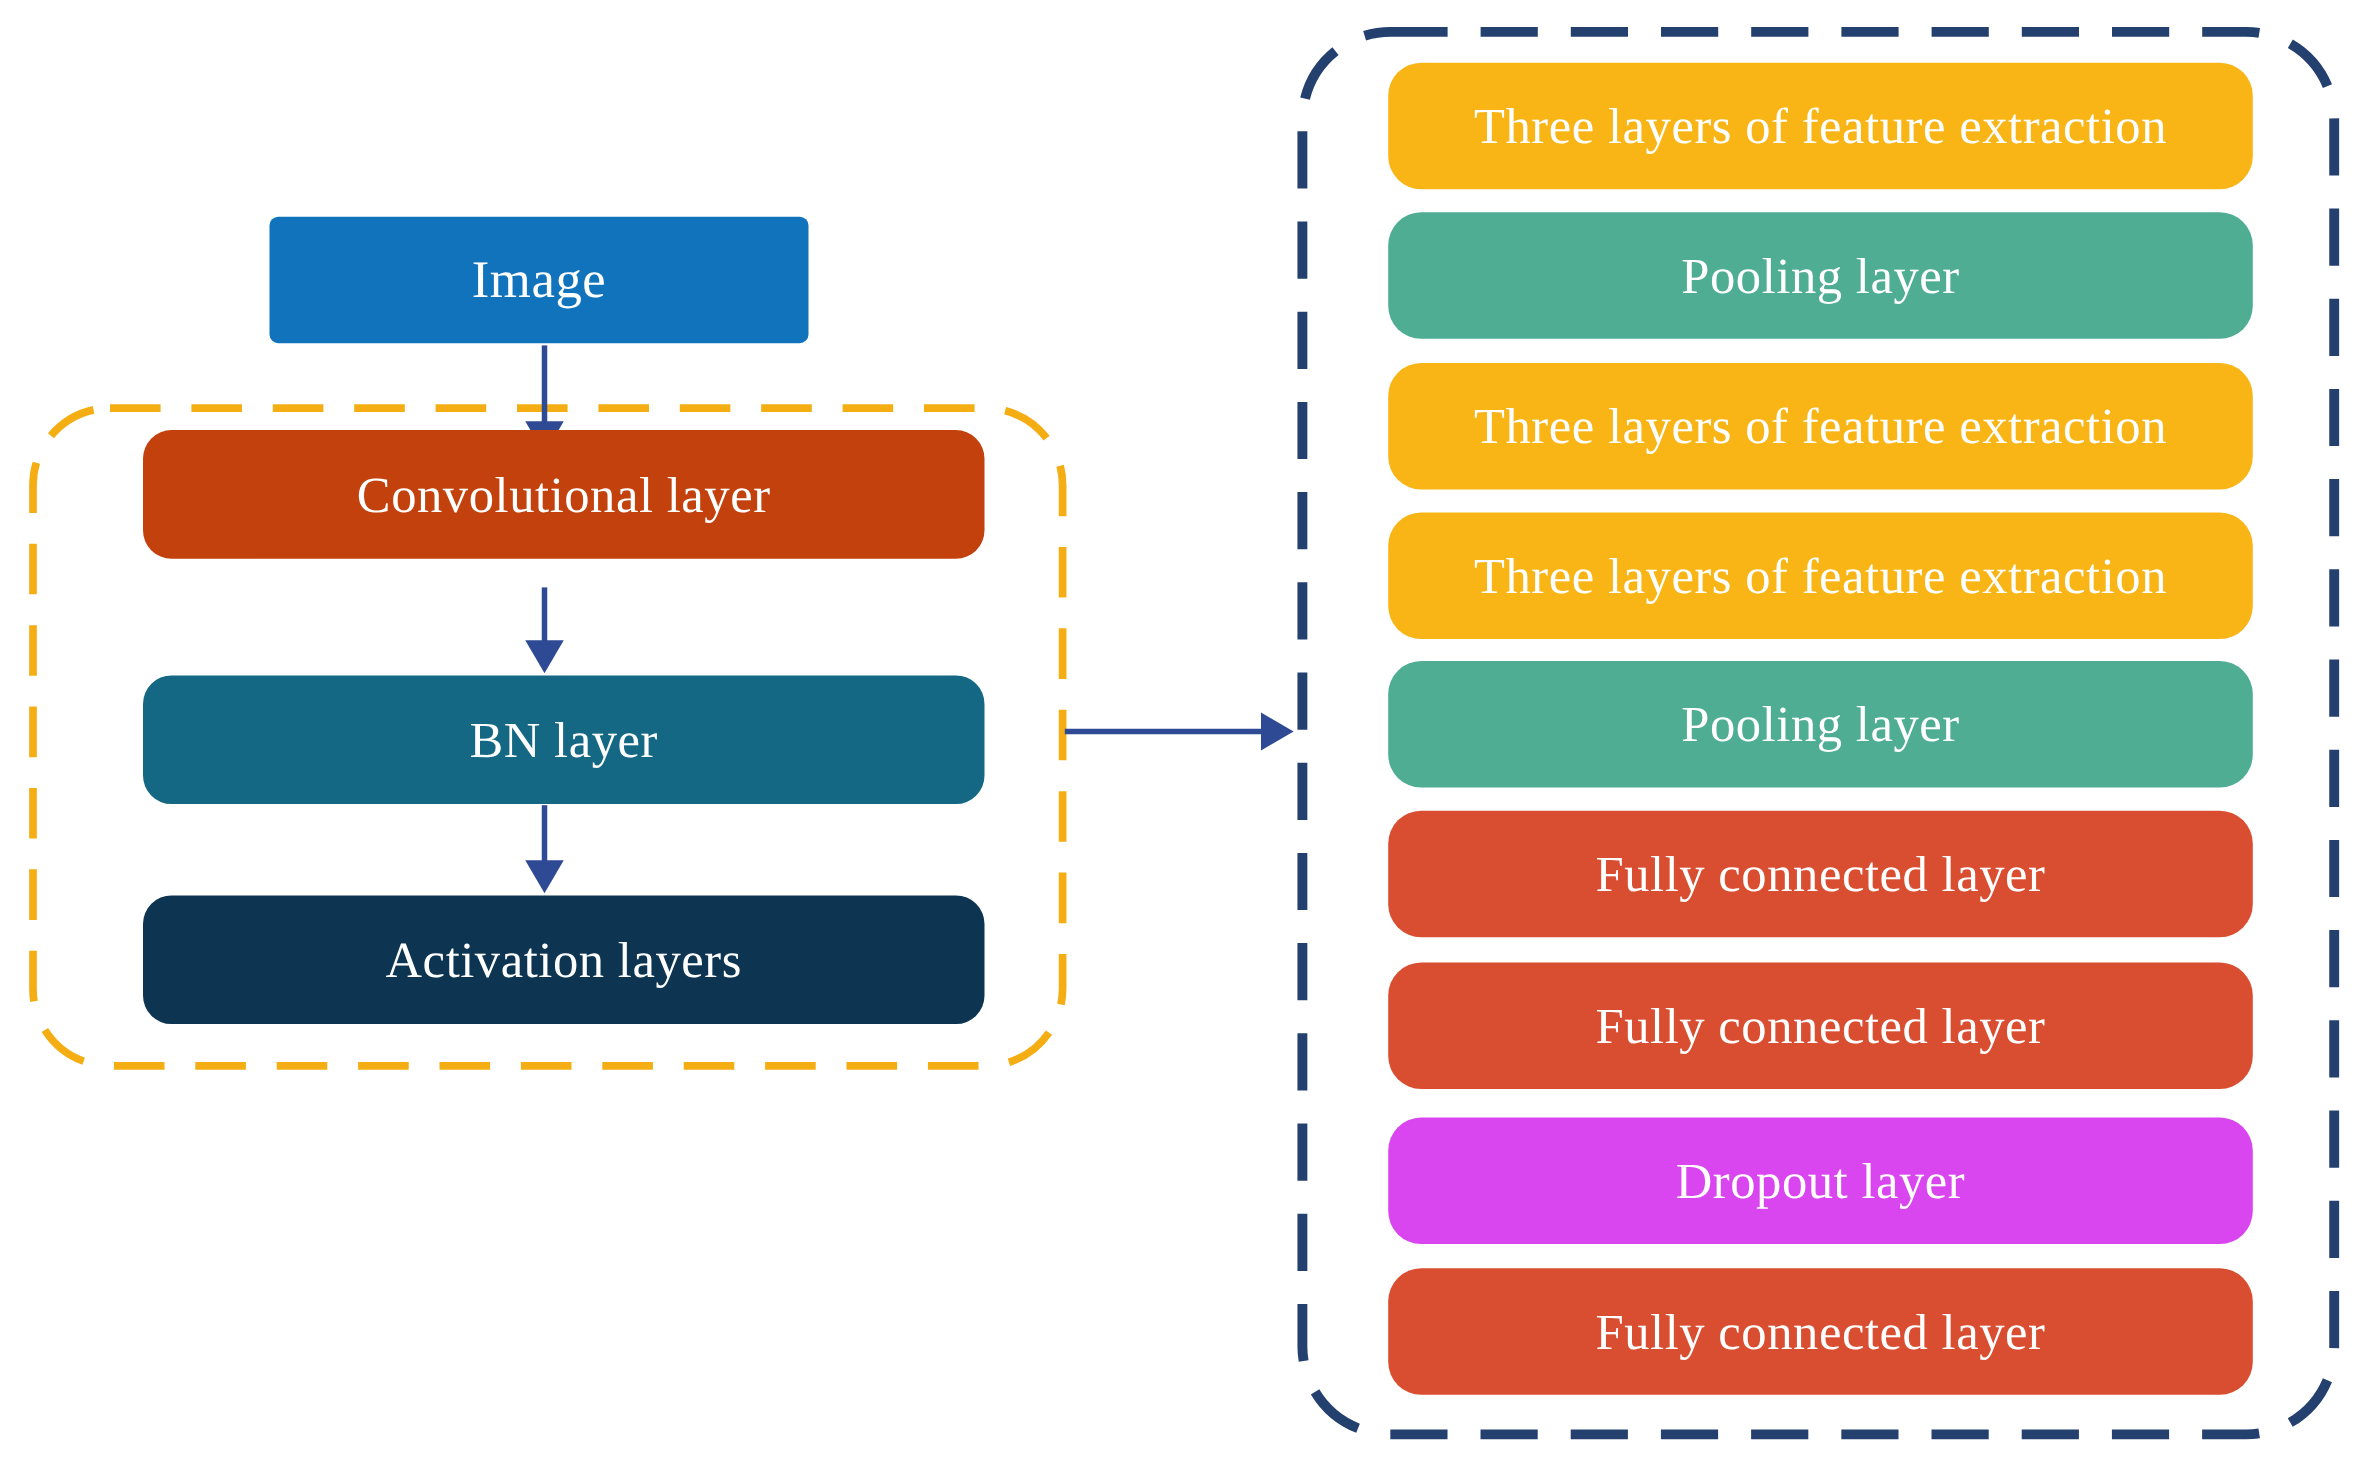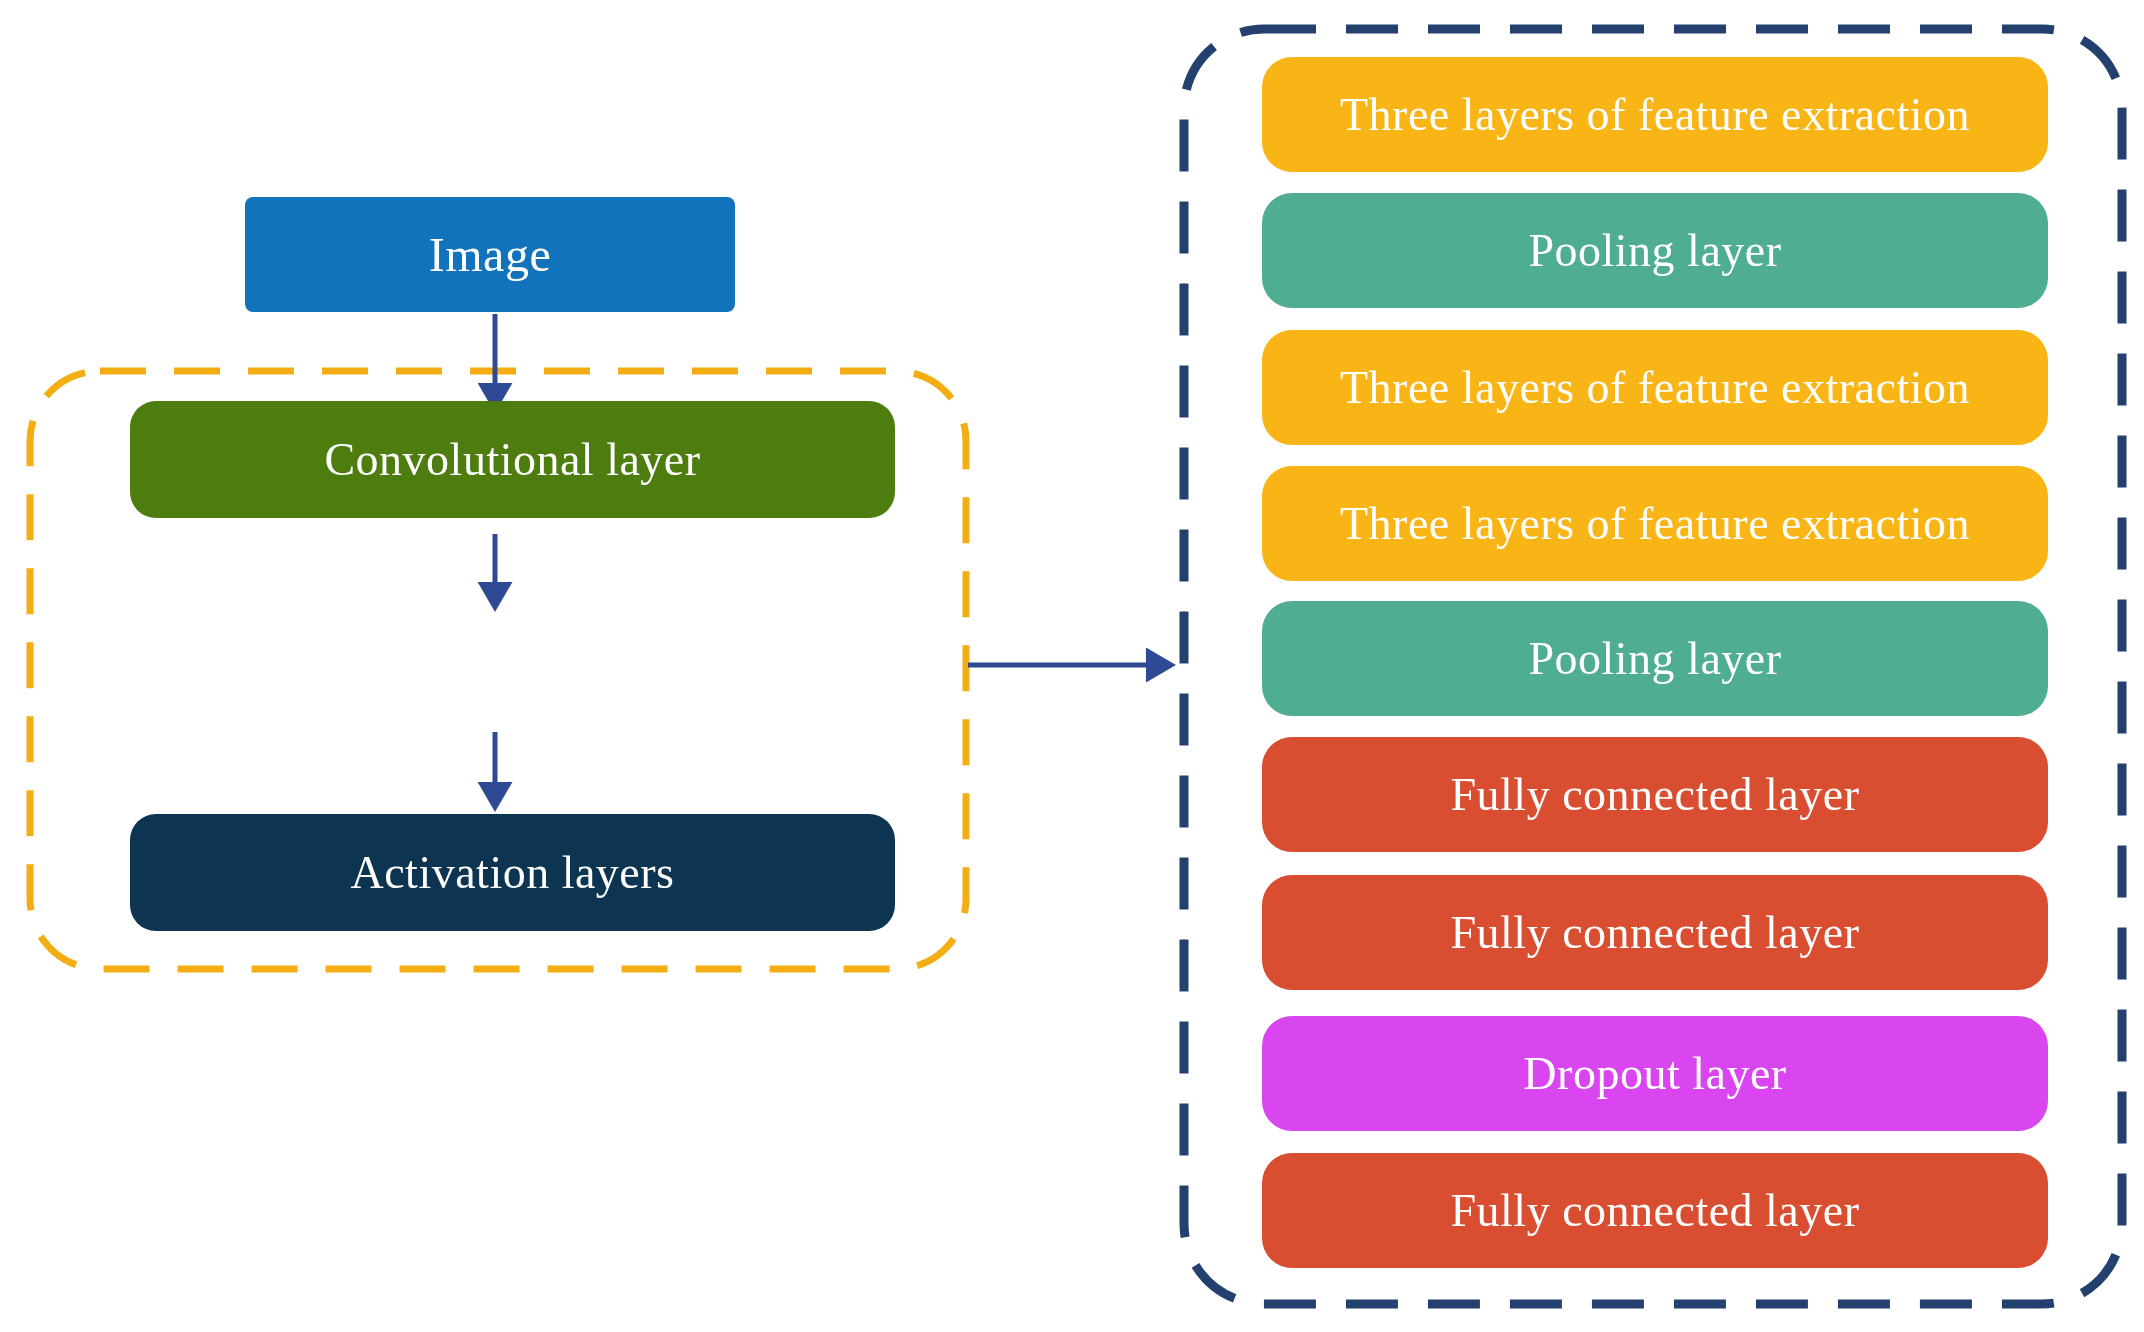--- a/index.html
+++ b/index.html
@@ -89,22 +89,23 @@
 
     <line class="arrow-line" x1="495" y1="534" x2="495" y2="584" marker-end="url(#ah)" style="stroke: rgb(46, 74, 148);"></line>
 
     <line class="arrow-line" x1="495" y1="732" x2="495" y2="784" marker-end="url(#ah)" style="stroke: rgb(46, 74, 148);"></line>
 
     <line class="arrow-line" x1="968" y1="665" x2="1148" y2="665" marker-end="url(#ah)" style="stroke: rgb(46, 74, 148);"></line>
   </svg>
 
   <div class="node image-node" style="background-color: rgb(18, 115, 189);">Image</div>
 
-  <div class="node left-node" style="top: 401px; background-color: #4d7c0f;">Convolutional layer</div>
+  <div class="node left-node" style="top: 391px; background-color: #c2410c;">Convolutional layer</div>
 
+  <div class="node left-node" style="top: 614px; background-color: rgb(21, 104, 131);">BN layer</div>
 
   <div class="node left-node" style="top: 814px; background-color: rgb(13, 52, 80);">Activation layers</div>
 
   <div class="node right-node" style="top: 57px; background-color: rgb(248, 181, 21);">Three layers of feature extraction</div>
 
   <div class="node right-node" style="top: 193px; background-color: rgb(78, 173, 146);">Pooling layer</div>
 
   <div class="node right-node" style="top: 330px; background-color: rgb(248, 181, 21);">Three layers of feature extraction</div>
 
   <div class="node right-node" style="top: 466px; background-color: rgb(248, 181, 21);">Three layers of feature extraction</div>

